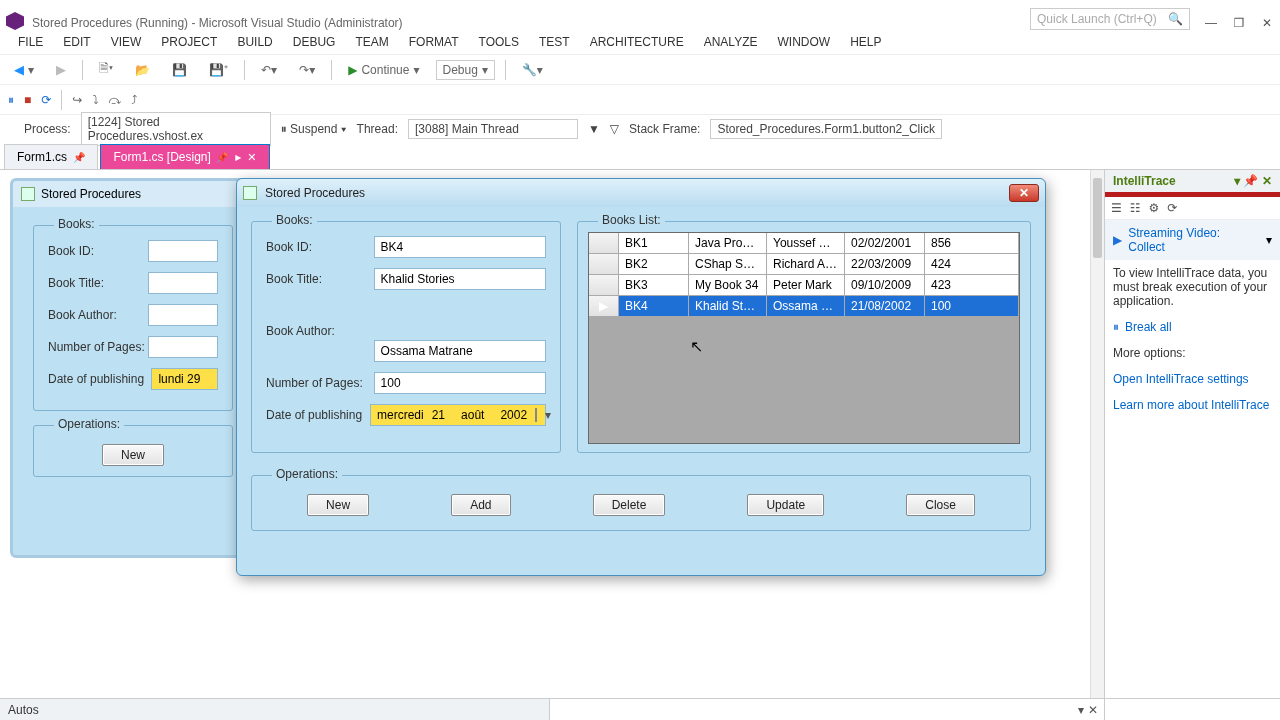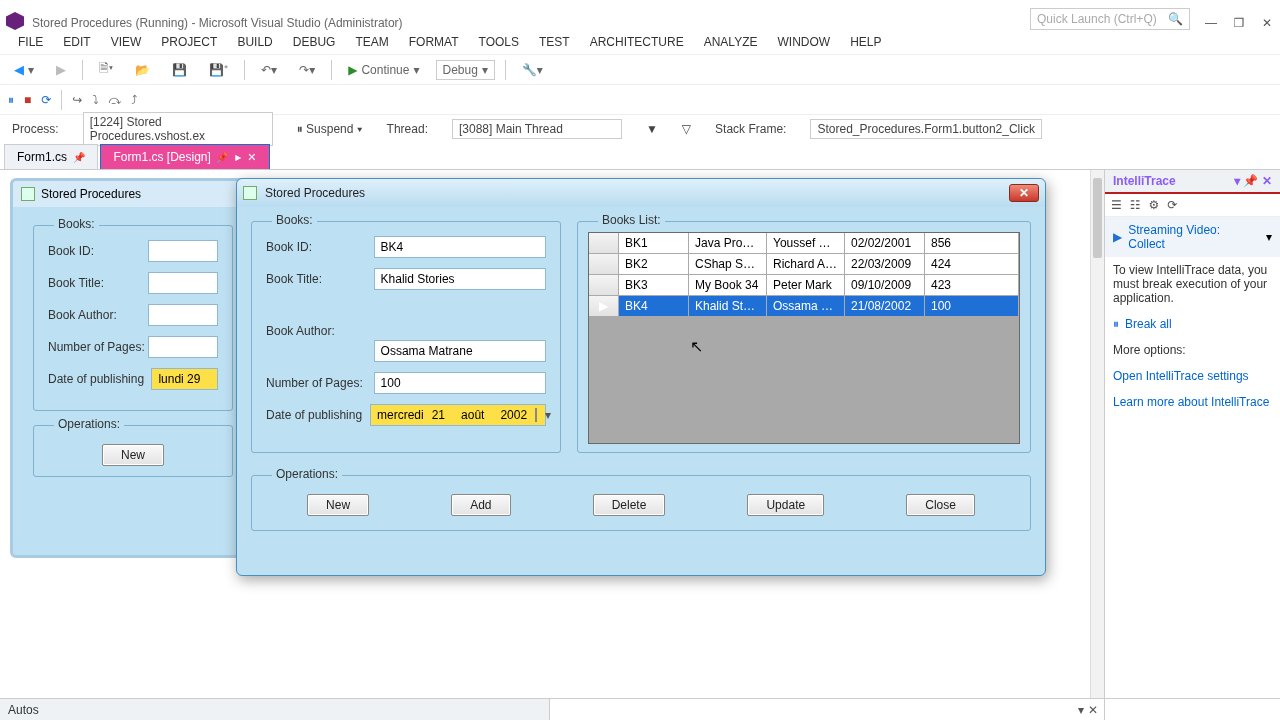--- a/index.html
+++ b/index.html
@@ -17,33 +17,33 @@
 .menubar span { padding: 4px 10px; color: #333; }
 
 .toolbar { height: 30px; border-top: 1px solid #eee; display: flex; align-items: center; padding: 0 8px; gap: 10px; color: #666; }
 .toolbar .sep { width: 1px; height: 20px; background: #ccc; }
 .toolbar .btn { padding: 2px 6px; display: flex; align-items: center; gap: 4px; }
 .toolbar .combo { border: 1px solid #ccc; padding: 2px 6px; background: #fff; display: flex; align-items: center; gap: 4px; }
 .toolbar .glyph { font-size: 13px; }
 
 .toolbar2 { height: 30px; display: flex; align-items: center; padding: 0 8px; gap: 10px; color: #666; border-top: 1px solid #eee; }
 
-.processbar { height: 28px; display: flex; align-items: center; padding: 0 12px; gap: 24px; color: #444; border-top: 1px solid #eee; }
+.processbar { height: 28px; display: flex; align-items: center; padding: 0 24px; gap: 10px; color: #444; border-top: 1px solid #eee; }
 .processbar .combo { border: 1px solid #ccc; padding: 2px 6px; background: #fff; }
 
 .tabstrip { height: 28px; display: flex; align-items: flex-end; padding-left: 4px; border-bottom: 1px solid #ccc; }
 .tab { padding: 5px 12px; border: 1px solid #ccc; border-bottom: none; margin-right: 2px; background: #eef1f5; display: flex; align-items: center; gap: 6px; }
 .tab.active { background: #ec4899; color: #fff; border-color: #007acc; }
 .tab .pin { font-size: 10px; }
 .tab .close { font-size: 11px; }
 
 .workspace { display: flex; height: calc(720px - 30px - 24px - 30px - 30px - 28px - 28px - 22px); }
 .editor-area { flex: 1; position: relative; background: #fff; }
 .right-panel { width: 176px; border-left: 1px solid #ccc; background: #fff; display: flex; flex-direction: column; }
-.panel-header { background: #eef2f5; padding: 4px 8px; display: flex; align-items: flex-start; justify-content: space-between; border-bottom: 2px solid #b91c1c; font-weight: 600; color: #8b5cf6; }
+.panel-header { background: #eef2f5; padding: 4px 8px; display: flex; align-items: flex-start; justify-content: space-between; border-bottom: 5px solid #b91c1c; font-weight: 600; color: #4d7c0f; }
 .panel-tools { display: flex; gap: 8px; padding: 4px 6px; border-bottom: 1px solid #eee; color: #555; }
 .panel-row { padding: 6px 8px; display: flex; align-items: center; gap: 6px; }
 .link { color: #0066cc; cursor: default; }
 
 .bottom-panels { height: 180px; display: flex; border-top: 1px solid #ccc; }
 .autos-panel { width: 550px; border-right: 1px solid #ccc; display: flex; flex-direction: column; }
 .autos-header { background: #eef2f5; padding: 4px 8px; color: #333; }
 
 .right-bottom { flex: 1; display: flex; flex-direction: column; }
 

